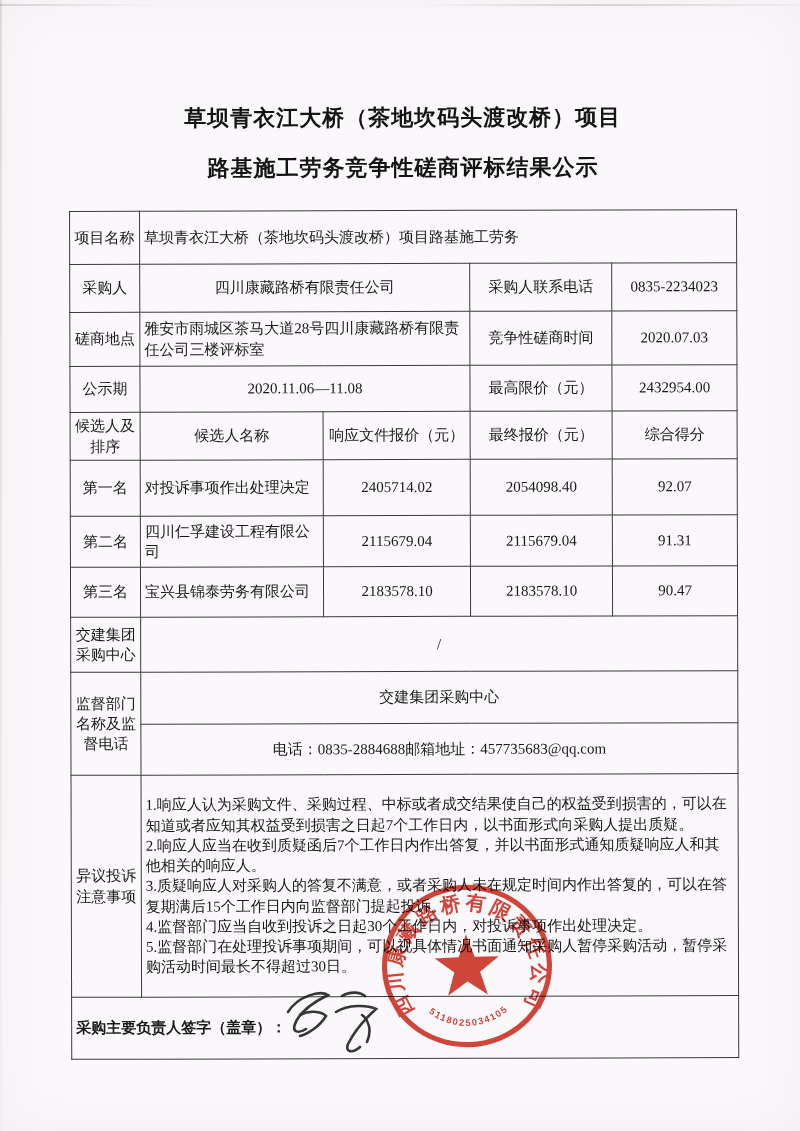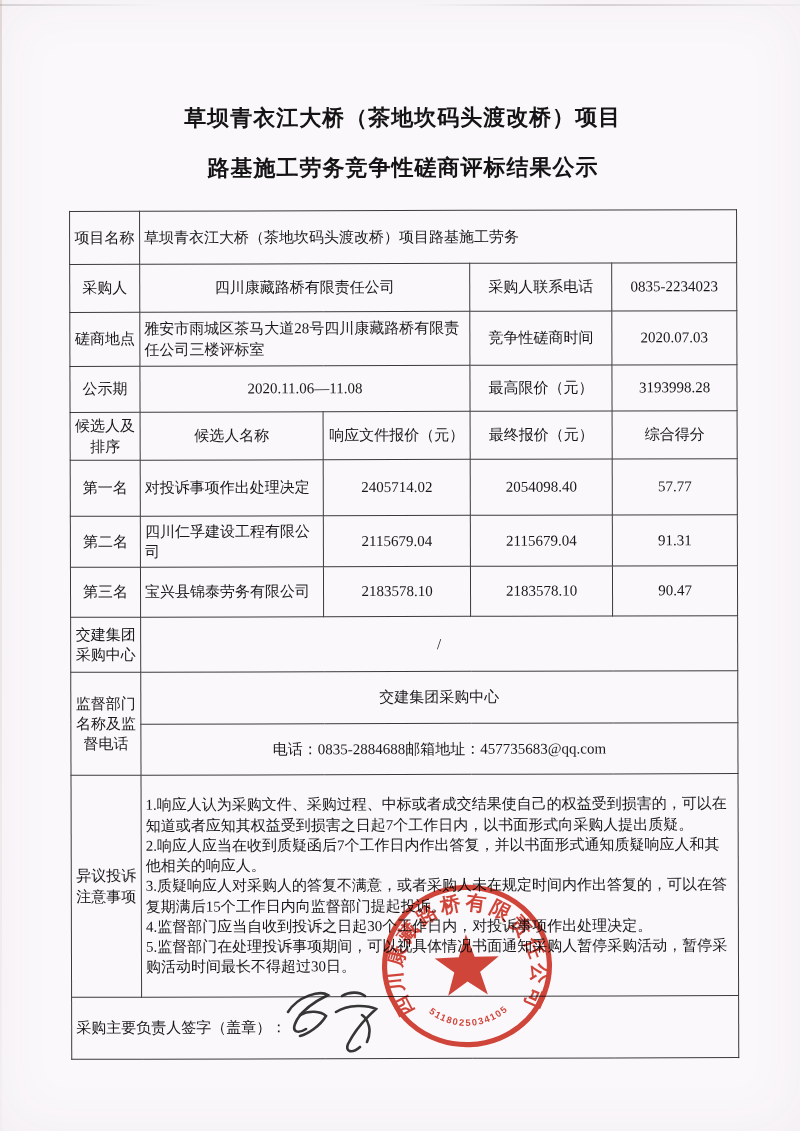--- a/index.html
+++ b/index.html
@@ -41,21 +41,21 @@
     line-height:1.35;
     word-break:break-all;
     overflow:hidden;
   }
   td.lbl{padding:2px 2px;text-align:center;}
   td.c{text-align:center;}
   td.l{text-align:left;padding-left:6px;}
   td.obj{padding:10px 8px 10px 6px;line-height:1.5;}
   td.obj .oi{margin:0;}
   td.sig{padding-left:6px;}
-  .sig-label{display:inline-block;}
+  .sig-label{display:inline-block;font-weight:bold;}
   .signature-svg{position:absolute;left:276px;top:982px;width:134px;height:84px;}
   .seal{
     position:absolute;left:378px;top:881px;width:178px;height:170px;
     mix-blend-mode:multiply;opacity:.93;
     transform:rotate(-2deg);
   }
 </style>
 </head>
 <body>
 
@@ -89,35 +89,35 @@
       <tr style="height:54px">
         <td class="lbl">磋商地点</td>
         <td colspan="2" class="l">雅安市雨城区茶马大道28号四川康藏路桥有限责任公司三楼评标室</td>
         <td class="c">竞争性磋商时间</td>
         <td class="c">2020.07.03</td>
       </tr>
       <tr style="height:46px">
         <td class="lbl">公示期</td>
         <td colspan="2" class="c">2020.11.06—11.08</td>
         <td class="c">最高限价（元）</td>
-        <td class="c">3193998.28</td>
+        <td class="c">2432954.00</td>
       </tr>
       <tr style="height:48px">
         <td class="lbl">候选人及排序</td>
         <td class="c">候选人名称</td>
         <td class="c">响应文件报价（元）</td>
         <td class="c">最终报价（元）</td>
         <td class="c">综合得分</td>
       </tr>
       <tr style="height:56px">
         <td class="lbl">第一名</td>
         <td class="l">对投诉事项作出处理决定</td>
         <td class="c">2405714.02</td>
         <td class="c">2054098.40</td>
-        <td class="c">57.77</td>
+        <td class="c">92.07</td>
       </tr>
       <tr style="height:51px">
         <td class="lbl">第二名</td>
         <td class="l">四川仁孚建设工程有限公司</td>
         <td class="c">2115679.04</td>
         <td class="c">2115679.04</td>
         <td class="c">91.31</td>
       </tr>
       <tr style="height:50px">
         <td class="lbl">第三名</td>

